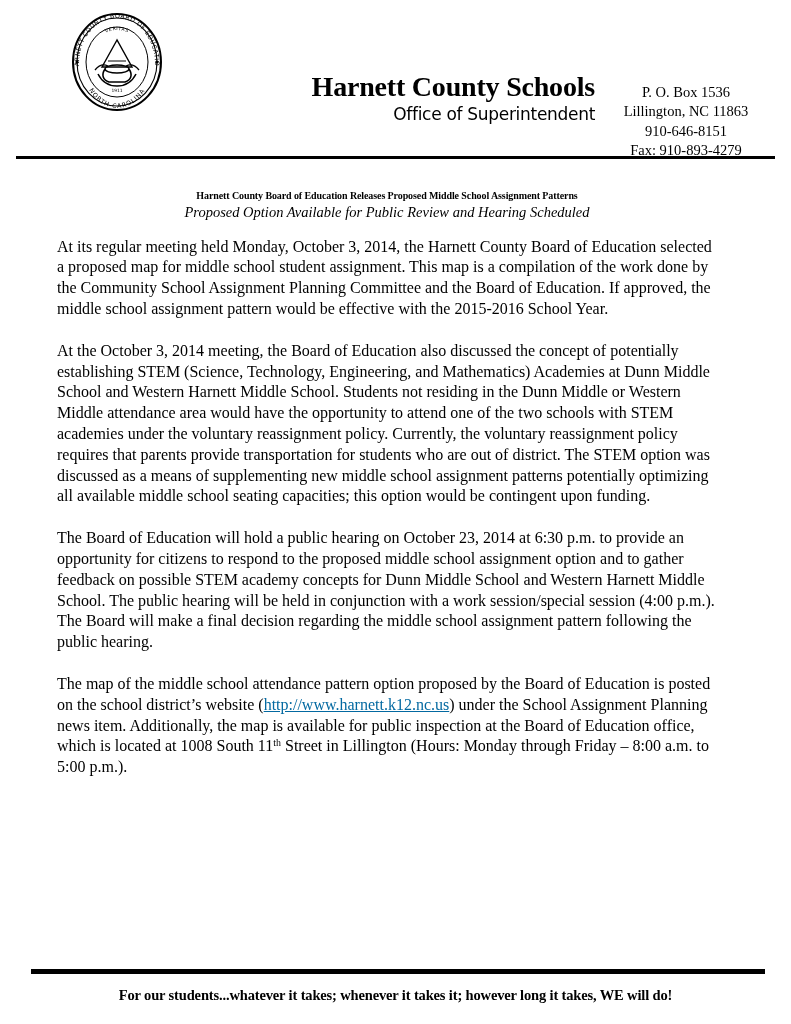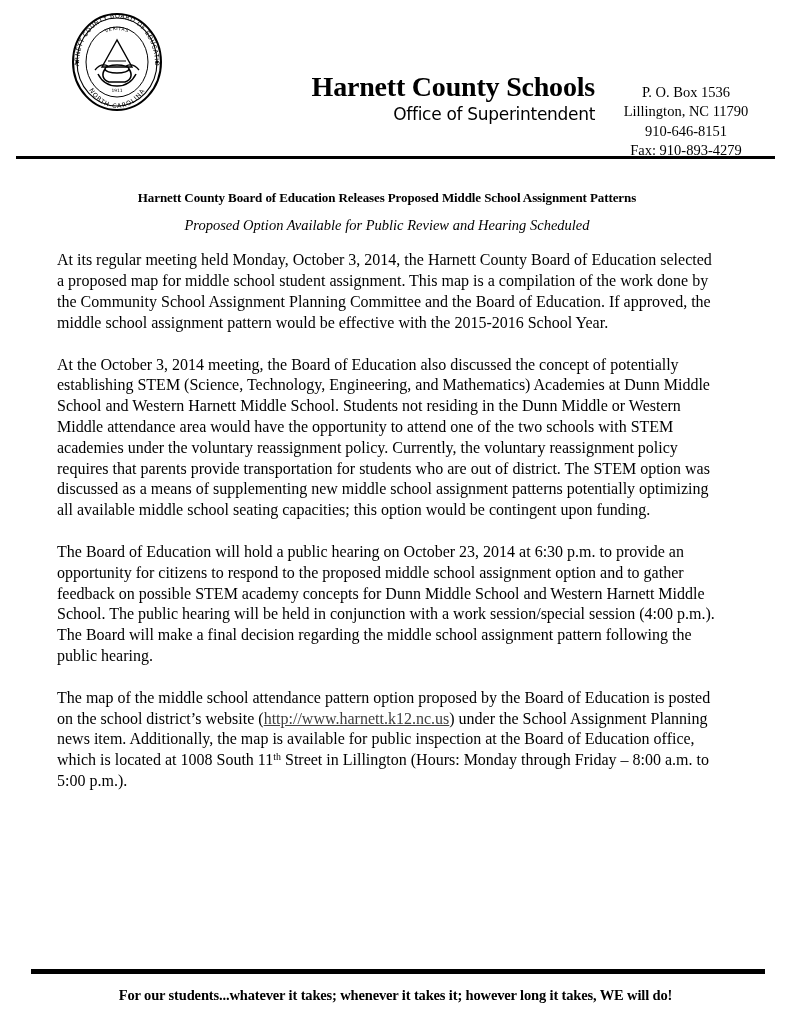--- a/index.html
+++ b/index.html
@@ -107,43 +107,43 @@
   
   .content {
     position: absolute;
     left: 57px;
     top: 190px;
     width: 660px;
   }
 
   .headline {
     font-weight: bold;
-    font-size: 13px;
+    font-size: 10px;
     line-height: 1.25;
     text-align: center;
     letter-spacing: -0.1px;
   }
   .subhead {
     font-style: italic;
     font-size: 14.5px;
     line-height: 1.25;
     text-align: center;
-    margin-top: 10px;
+    margin-top: 0;
   }
 
   .para {
     font-size: 16px;
     line-height: 1.30;
     margin-top: 21px;
     text-align: left;
   }
   .para:first-of-type { margin-top: 16px; }
 
   .plink {
-    color: #404040;
+    color: #0369a1;
     text-decoration: underline;
   }
   sup {
     font-size: 0.62em;
     vertical-align: 0.52em;
     line-height: 0;
   }
 
   
   .rule-bottom {
@@ -206,21 +206,21 @@
     </div>
 
 
     <div class="center-block">
       <div class="org-name">Harnett County Schools</div>
       <div class="org-sub">Office of Superintendent</div>
     </div>
 
     <div class="contact-block">
       <div>P. O. Box 1536</div>
-      <div>Lillington, NC 11790</div>
+      <div>Lillington, NC 11863</div>
       <div>910-646-8151</div>
       <div>Fax:  910-893-4279</div>
     </div>
 
     <div class="rule-top"></div>
   </div>
 
   <div class="content">
     <div class="headline">Harnett County Board of Education Releases Proposed Middle School Assignment Patterns</div>
     <div class="subhead">Proposed Option Available for Public Review and Hearing Scheduled</div>

